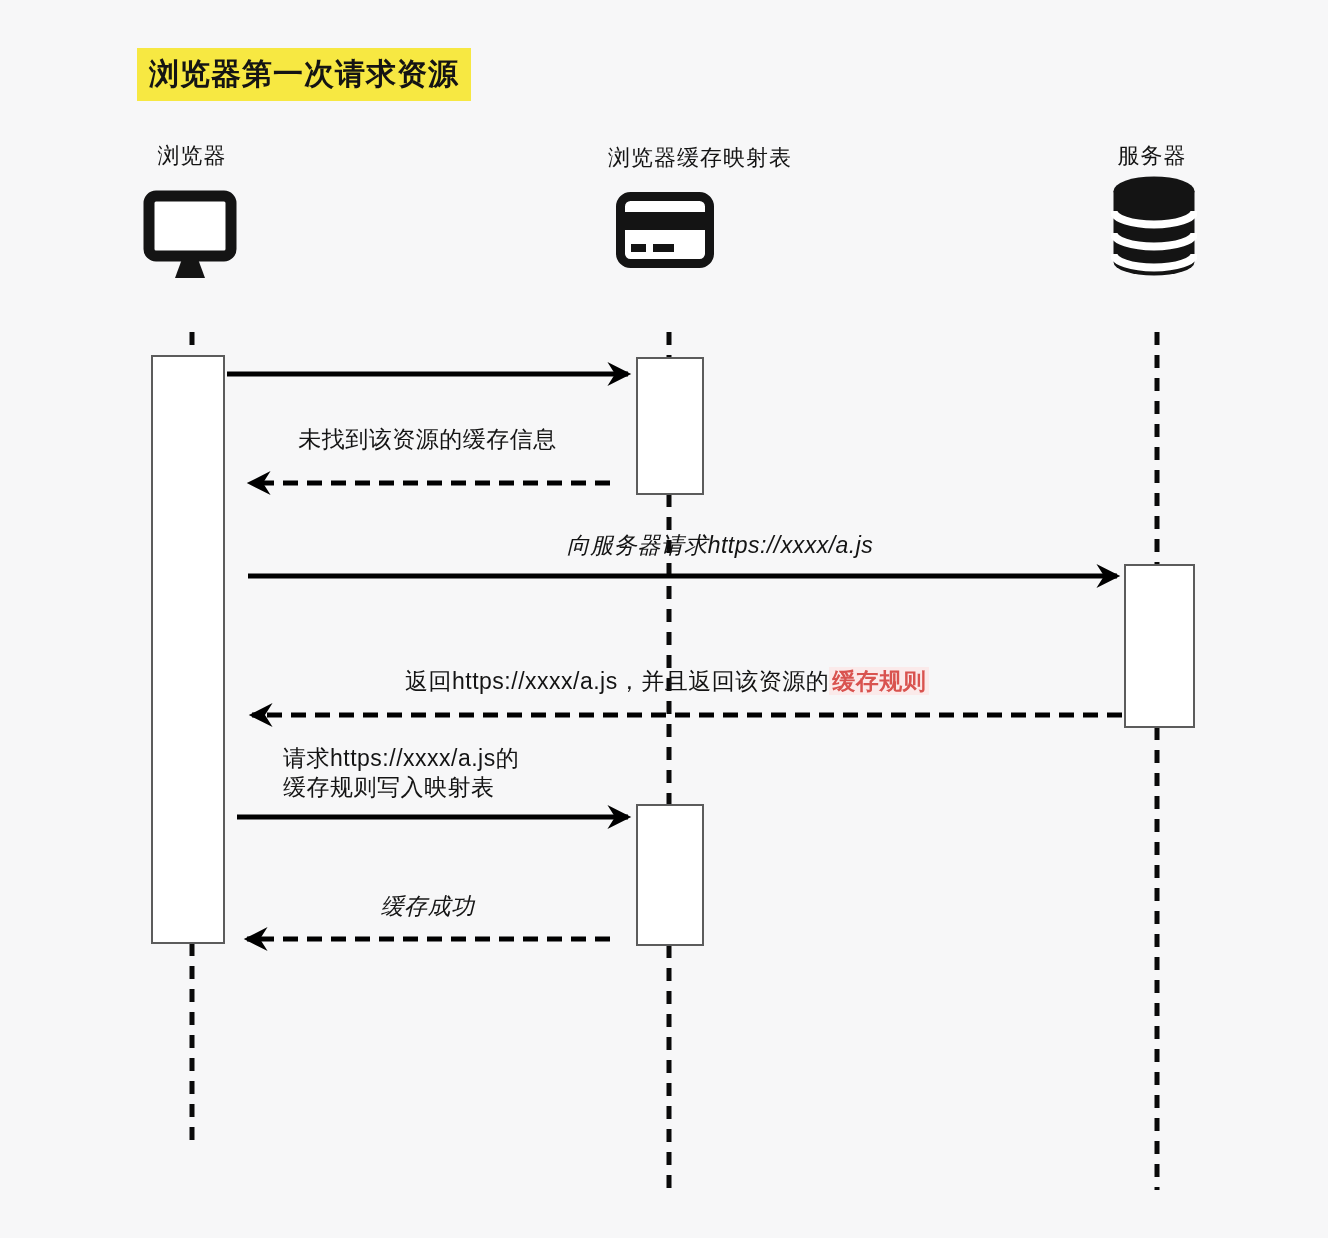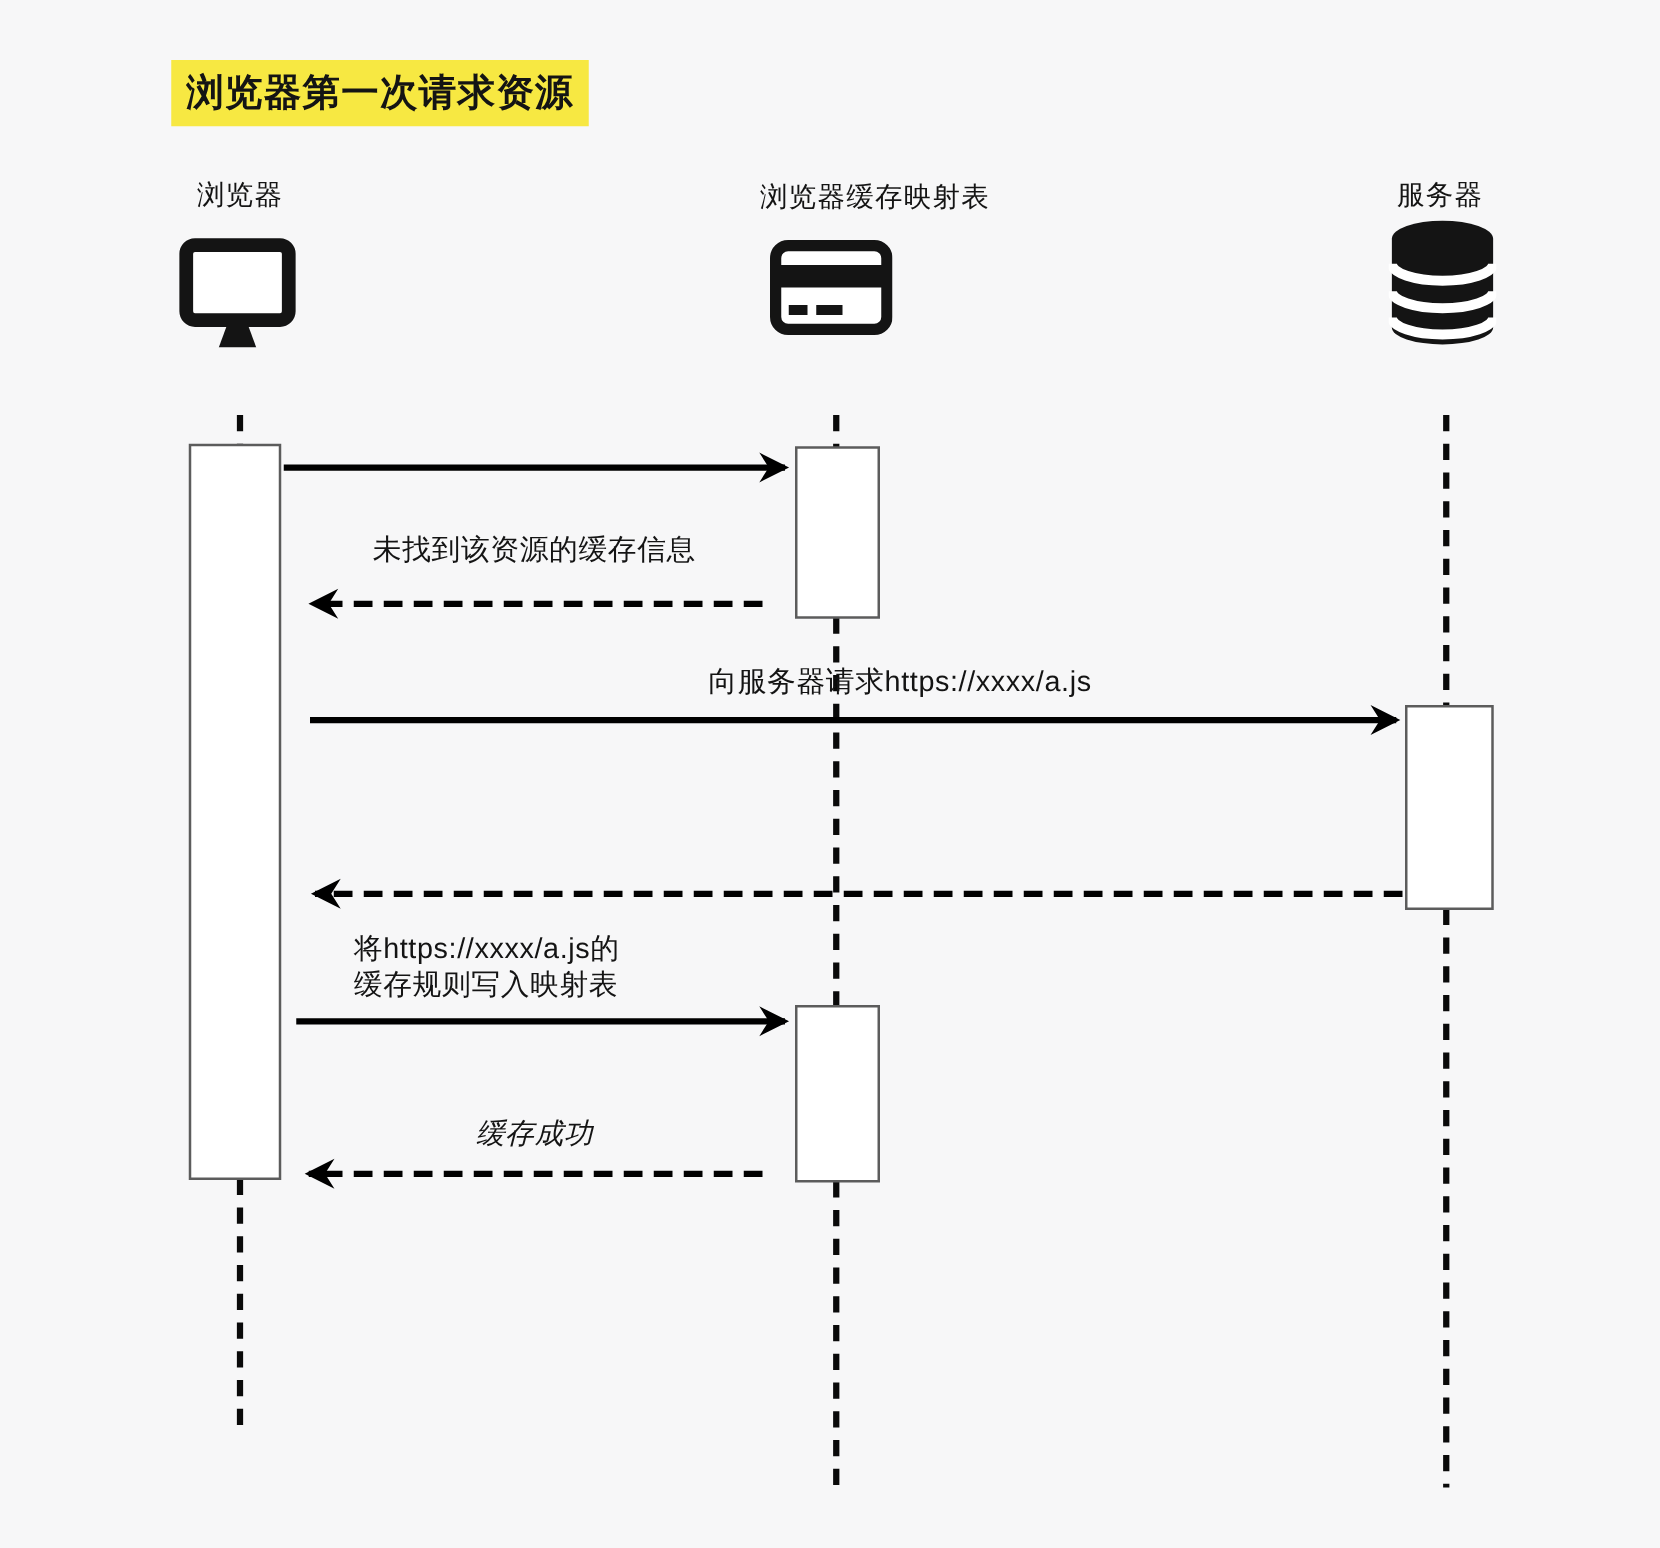--- a/index.html
+++ b/index.html
@@ -100,23 +100,26 @@
       <line x1="248" y1="576" x2="1117" y2="576" marker-end="url(#ah)"></line>
       <line x1="1122" y1="715" x2="252" y2="715" stroke-dasharray="15 9" marker-end="url(#ah)"></line>
       <line x1="237" y1="817" x2="628" y2="817" marker-end="url(#ah)"></line>
       <line x1="610" y1="939" x2="247" y2="939" stroke-dasharray="15 9" marker-end="url(#ah)"></line>
     </g>
   </svg>
 
 
   <div class="abs msg center" style="left:225px;top:424px;width:405px;">未找到该资源的缓存信息</div>
 
-  <div class="abs msg center" style="left:470px;top:530px;width:500px;">向服务器请求https://xxxx/a.js</div>
+  <div class="abs msg center" style="left:470px;top:530px;width:500px;font-style:italic;">向服务器请求https://xxxx/a.js</div>
 
+  <div class="abs msg" style="left:405px;top:666px;">
+    <span>返回https://xxxx/a.js，并且返回该资源的</span><span class="hl-red">缓存规则</span>
+  </div>
 
   <div class="abs msg two-line" style="left:283px;top:744px;">
-    <div>将https://xxxx/a.js的</div>
+    <div>请求https://xxxx/a.js的</div>
     <div>缓存规则写入映射表</div>
   </div>
 
   <div class="abs msg center" style="left:225px;top:891px;width:405px;font-style:italic;">缓存成功</div>
 
 </div>
 
 </body></html>

